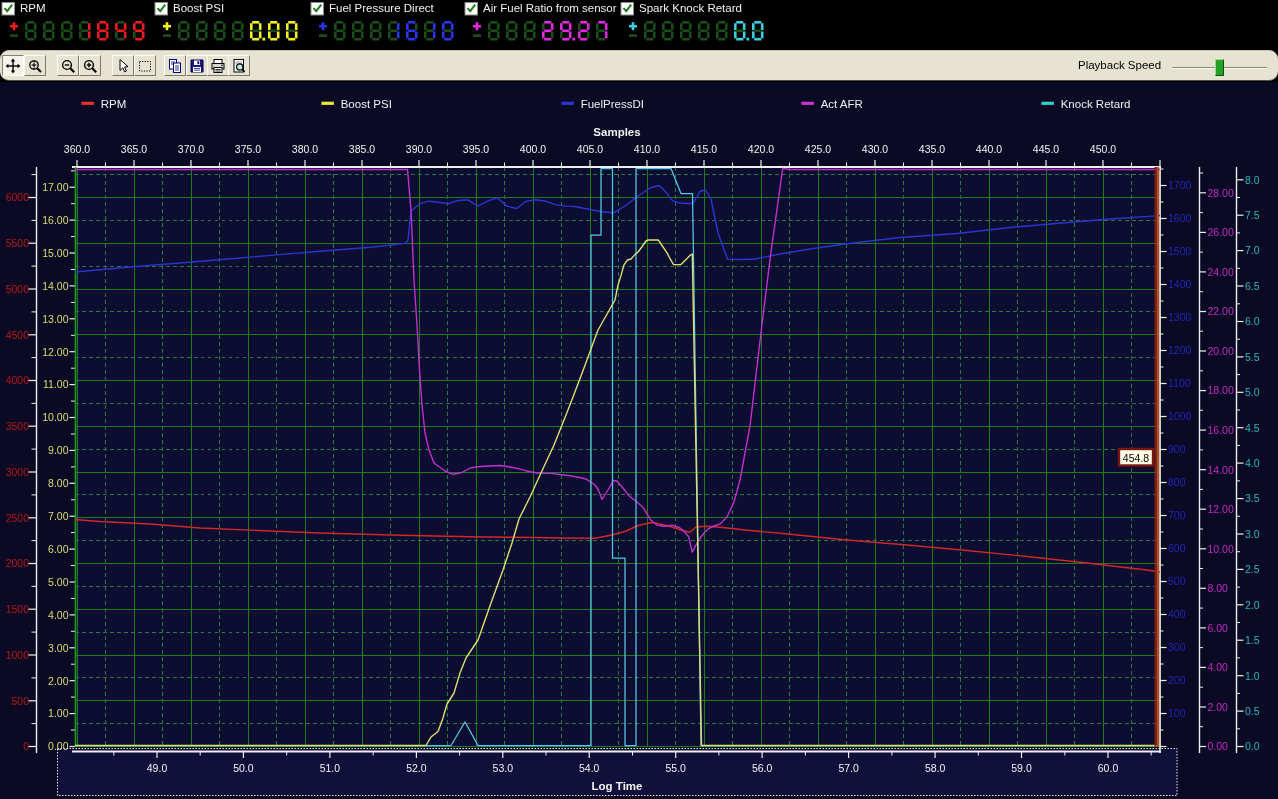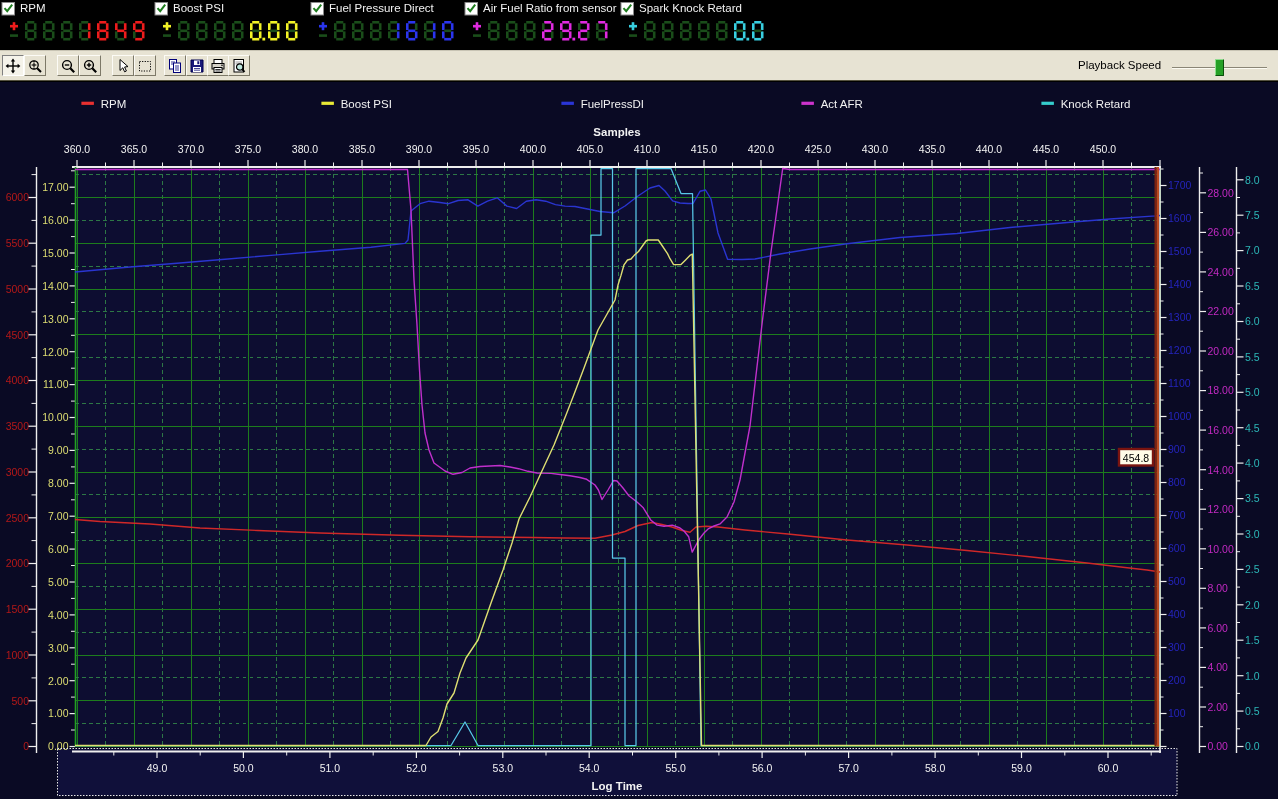--- a/index.html
+++ b/index.html
@@ -1,16 +1,16 @@
 <!DOCTYPE html>
 <html><head><meta charset="utf-8"><style>
 *{margin:0;padding:0;box-sizing:border-box}
 html,body{width:1278px;height:799px;background:#000;overflow:hidden;font-family:"Liberation Sans", sans-serif;}
 #stage{position:relative;width:1278px;height:799px;background:#000;}
-#toolbar{position:absolute;left:0;top:50px;width:1278px;height:31px;background:#e7e3d3;border-top:1px solid #c8c4b4;border-bottom:1px solid #55523f;}
+#toolbar{position:absolute;left:0;top:50px;width:1278px;height:31px;background:#e7e3d3;border-top:1px solid #c8c4b4;border-bottom:1px solid #55523f;border-radius:9px;}
 .tbtn{position:absolute;top:4px;width:22px;height:21px;display:flex;align-items:center;justify-content:center;}
 #chart{position:absolute;left:0;top:82px;width:1278px;height:717px;background:#0a0a24;}
 #pblabel{position:absolute;left:1078px;top:8px;color:#000;font-size:11.5px;}
 #track{position:absolute;left:1172px;top:15.5px;width:95px;height:2px;background:#8a8676;border-bottom:1px solid #fcfbf2;}
 #thumb{position:absolute;left:1215px;top:7.5px;width:8.5px;height:17px;background:#26a026;border:1px solid #0a4f0a;border-top-color:#8fdc8f;border-left-color:#8fdc8f;border-radius:1px;}
 svg text{font-family:"Liberation Sans", sans-serif;}
 </style></head>
 <body>
 <div id="stage">
   <svg id="topseg" style="position:absolute;left:0;top:0" width="1278" height="50" viewBox="0 0 1278 50">

